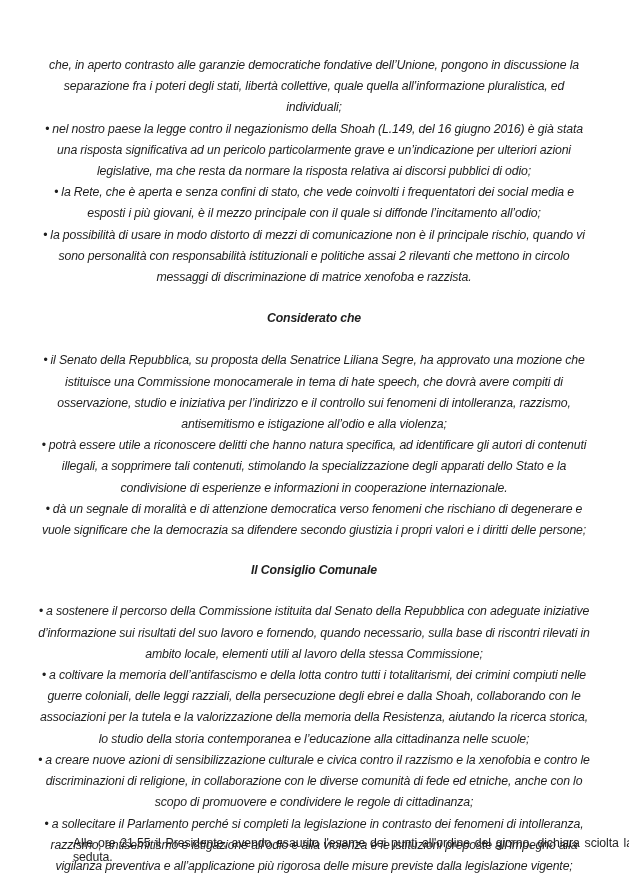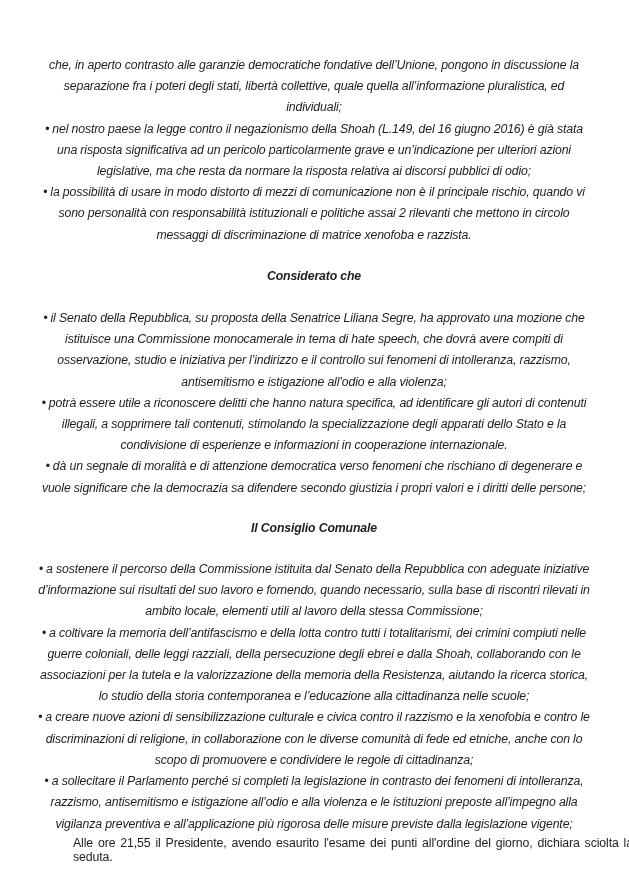--- a/index.html
+++ b/index.html
@@ -24,20 +24,21 @@
     font-size: 12.3px; color: #1e1e1e; letter-spacing: -0.1px; margin-left: 36px;
   }
 </style>
 </head>
 <body>
 
 <div class="page">
   <p class="last-left">che, in aperto contrasto alle garanzie democratiche fondative dell’Unione, pongono in discussione la separazione fra i poteri degli stati, libertà collettive, quale quella all’informazione pluralistica, ed individuali;</p>
 
   <p class="bullet last-left">nel nostro paese la legge contro il negazionismo della Shoah (L.149, del 16 giugno 2016) è già stata una risposta significativa ad un pericolo particolarmente grave e un’indicazione per ulteriori azioni legislative, ma che resta da normare la risposta relativa ai discorsi pubblici di odio;</p>
+  <p class="bullet last-left">la Rete, che è aperta e senza confini di stato, che vede coinvolti i frequentatori dei social media e esposti i più giovani, è il mezzo principale con il quale si diffonde l’incitamento all’odio;</p>
   <p class="bullet last-left">la possibilità di usare in modo distorto di mezzi di comunicazione non è il principale rischio, quando vi sono personalità con responsabilità istituzionali e politiche assai 2 rilevanti che mettono in circolo messaggi di discriminazione di matrice xenofoba e razzista.</p>
 
   <p class="heading h1">Considerato che</p>
 
   <p class="bullet last-left">il Senato della Repubblica, su proposta della Senatrice Liliana Segre, ha approvato una mozione che istituisce una Commissione monocamerale in tema di hate speech, che dovrà avere compiti di osservazione, studio e iniziativa per l’indirizzo e il controllo sui fenomeni di intolleranza, razzismo, antisemitismo e istigazione all’odio e alla violenza;</p>
   <p class="bullet last-left">potrà essere utile a riconoscere delitti che hanno natura specifica, ad identificare gli autori di contenuti illegali, a sopprimere tali contenuti, stimolando la specializzazione degli apparati dello Stato e la condivisione di esperienze e informazioni in cooperazione internazionale.</p>
   <p class="bullet last-left">dà un segnale di moralità e di attenzione democratica verso fenomeni che rischiano di degenerare e vuole significare che la democrazia sa difendere secondo giustizia i propri valori e i diritti delle persone;</p>
 
   <div class="h2">
     <p class="heading">Il Consiglio Comunale</p>

